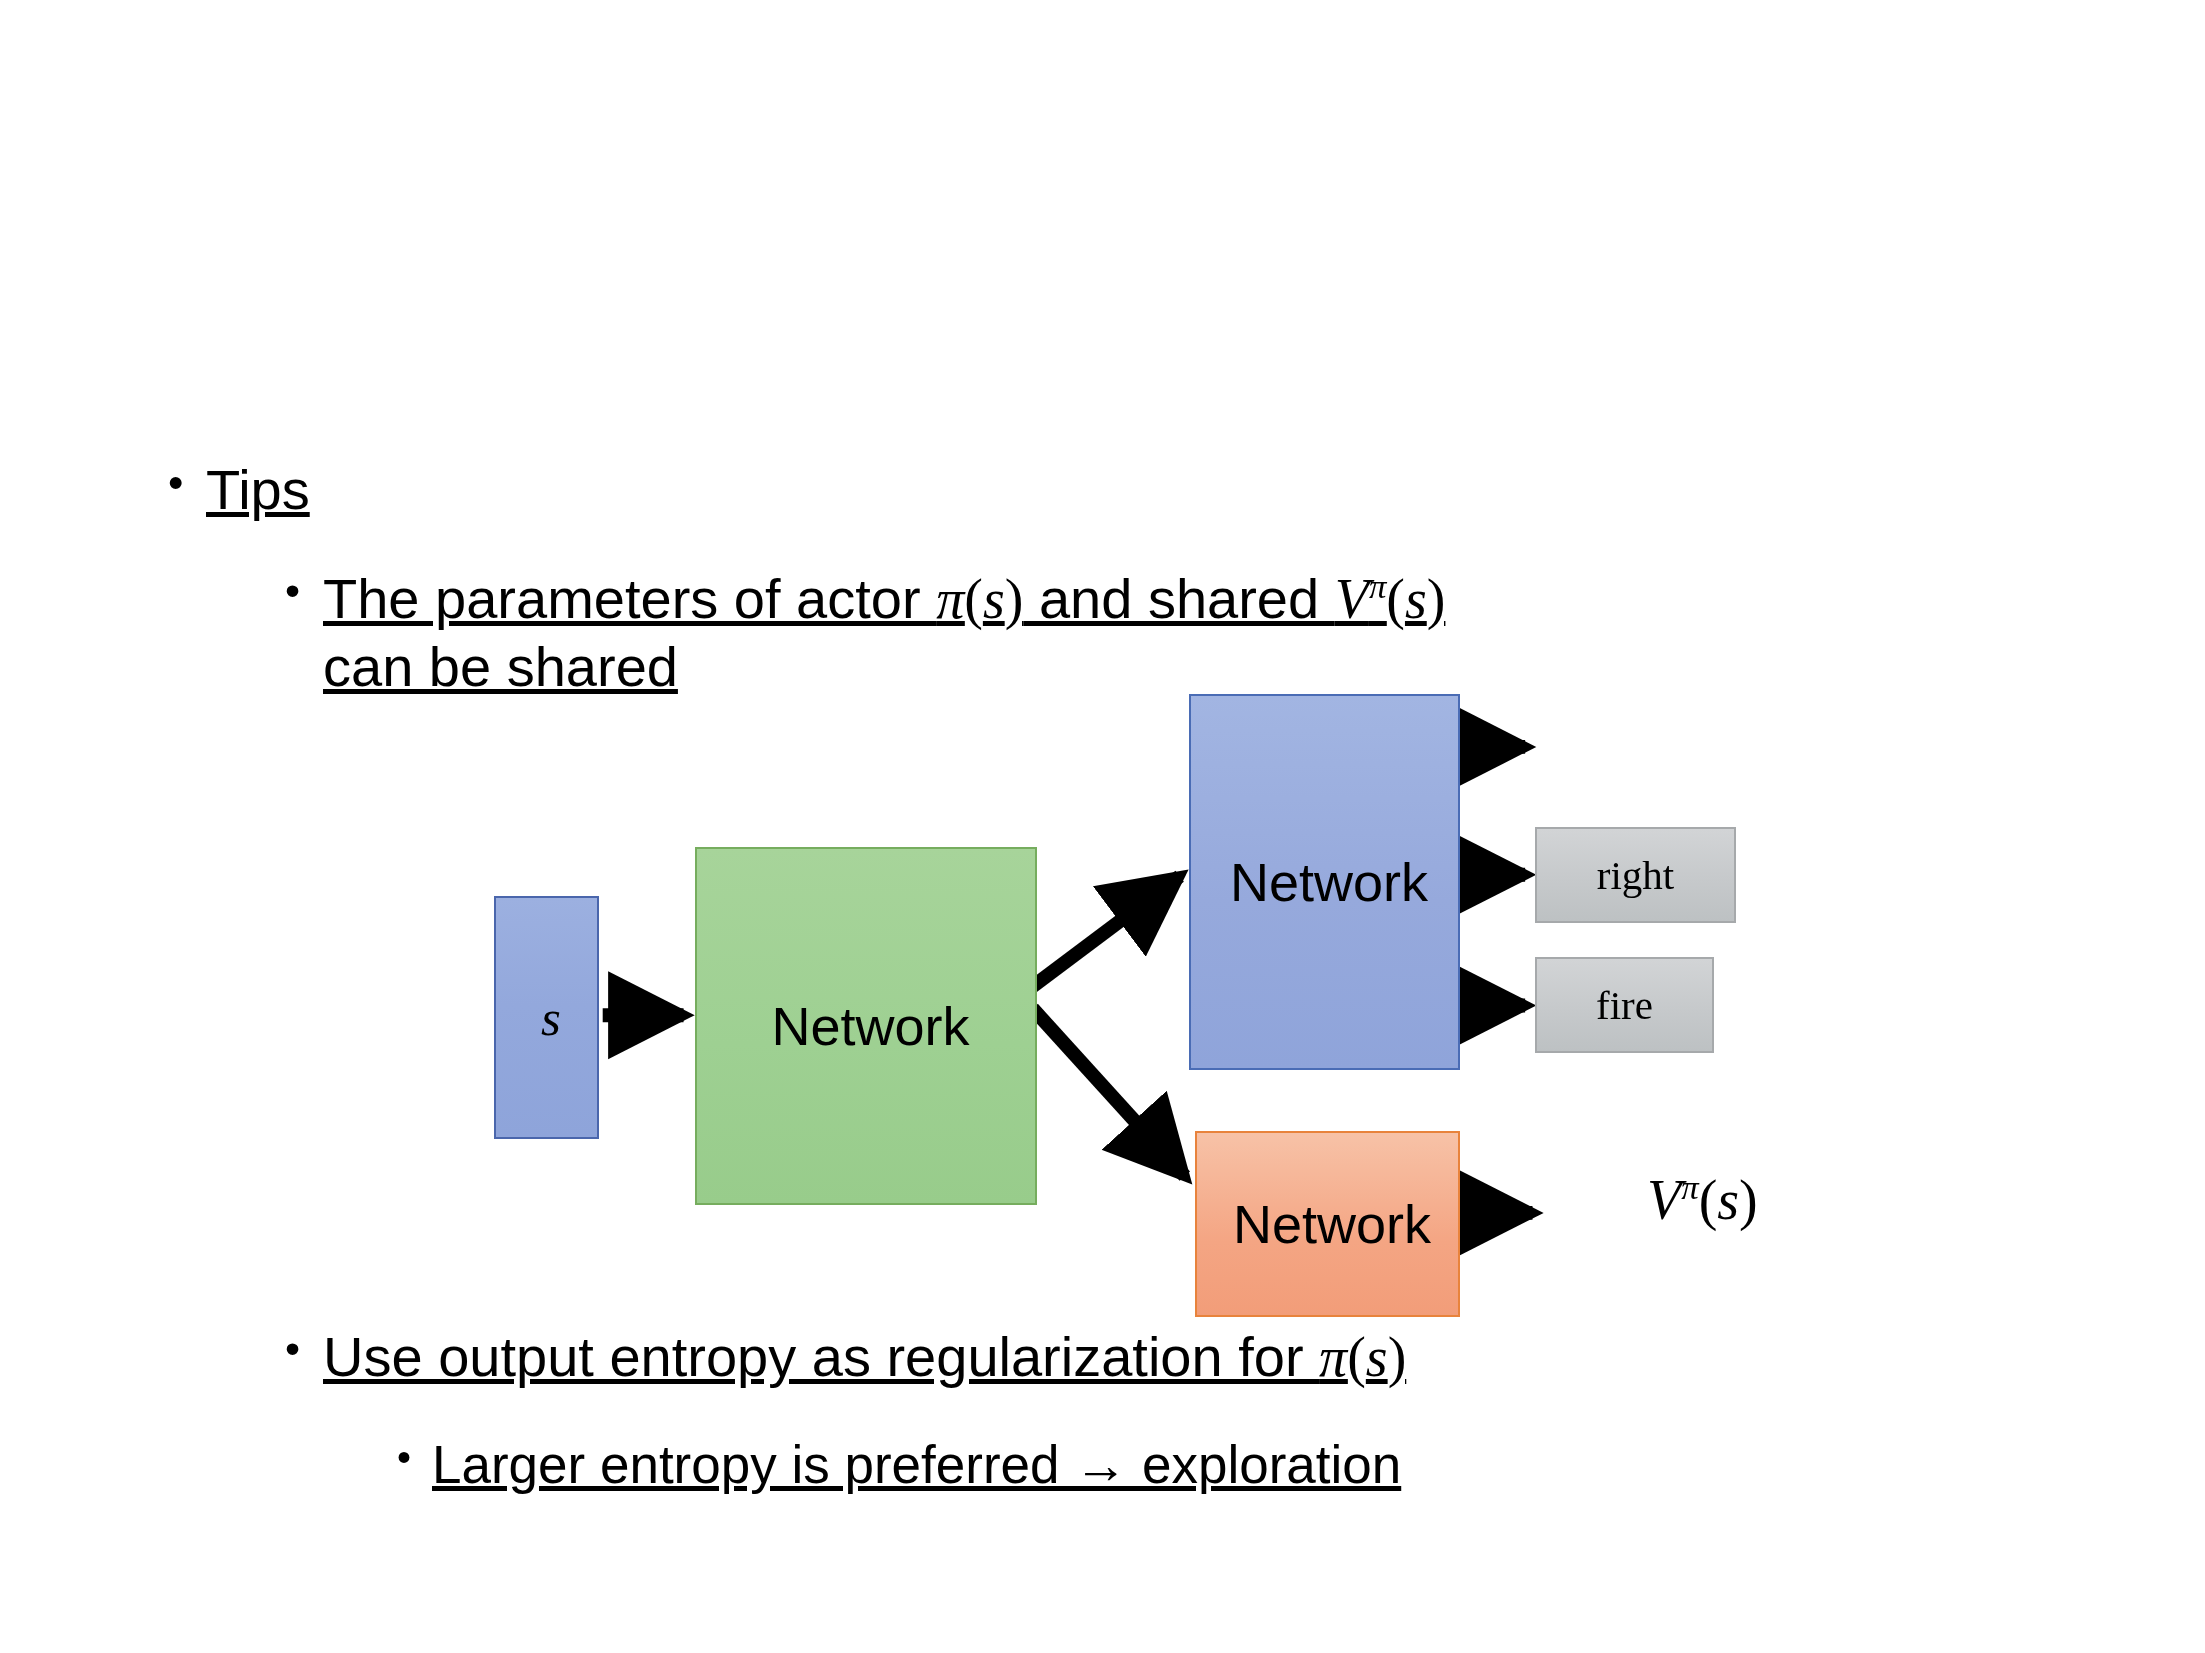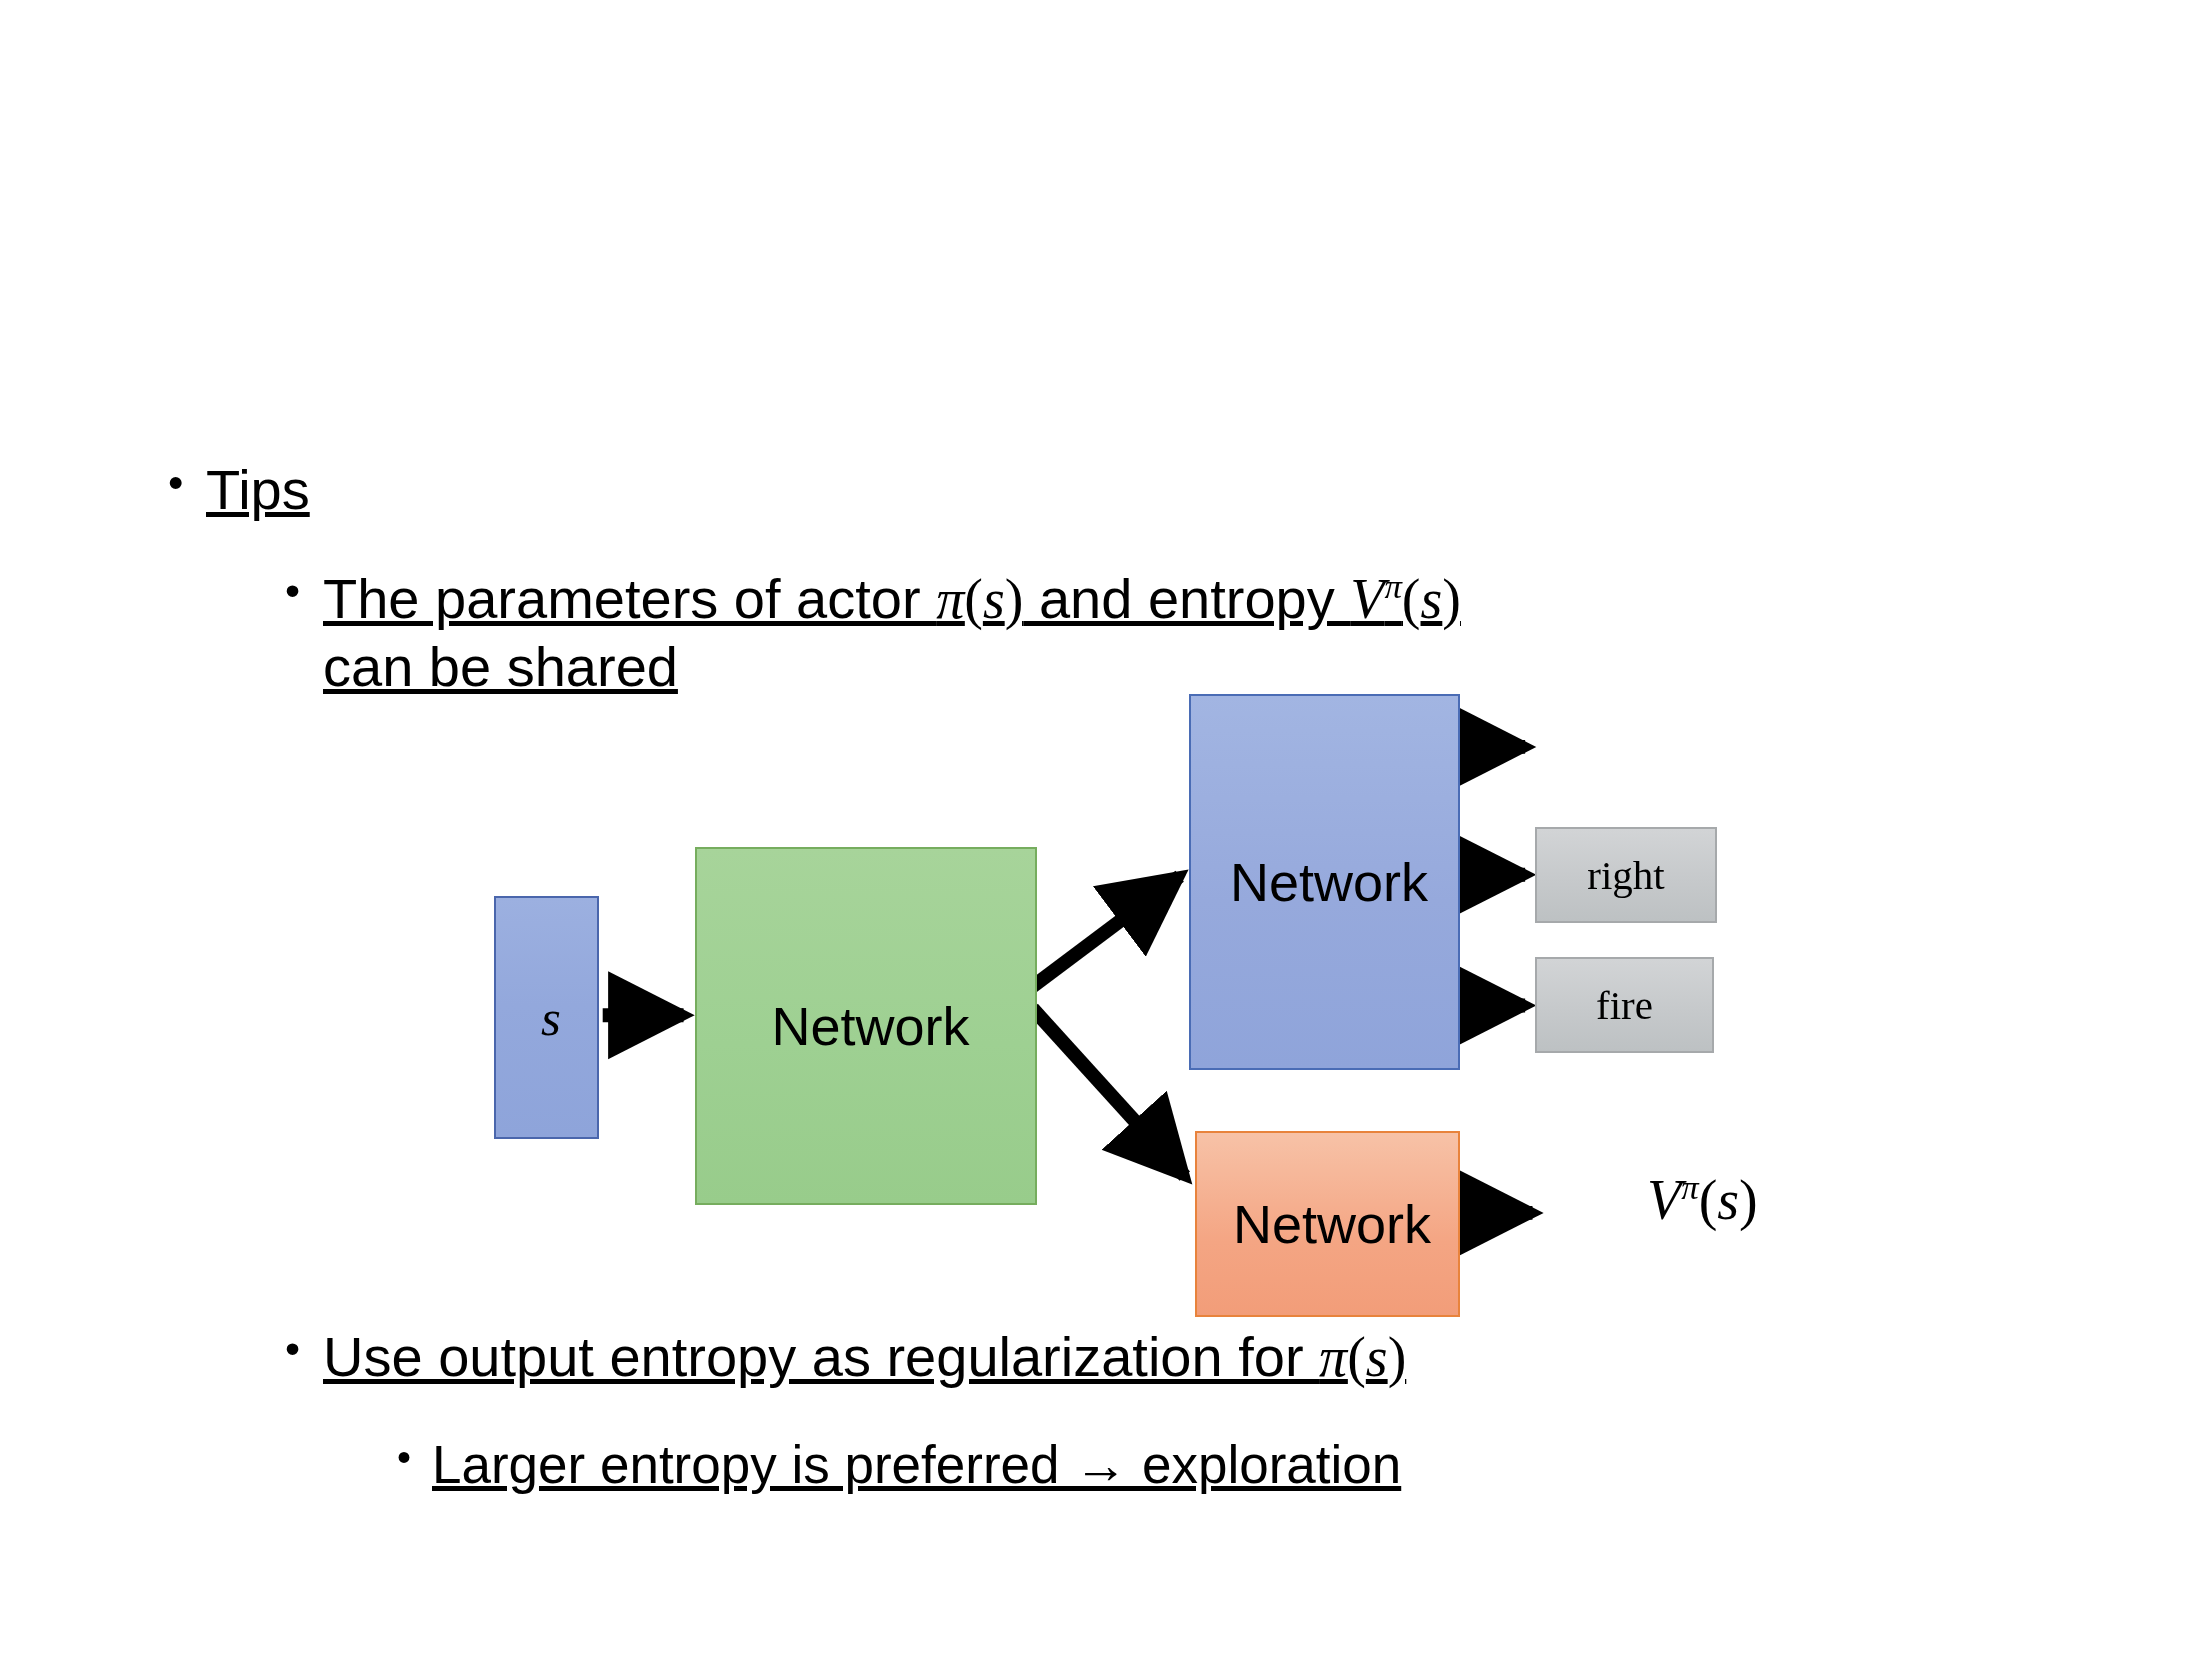--- a/index.html
+++ b/index.html
@@ -178,21 +178,21 @@
     display: flex;
     align-items: center;
     justify-content: center;
     background: linear-gradient(to bottom, #d2d4d6 0%, #c6c9cb 55%, #bdc1c3 100%);
     border: 2.2px solid #a6a9ab;
     font-family: "Liberation Serif", serif;
     font-size: 41px;
     color: #000000;
   }
   #out-left  { left: 1535px; top: 700px;  width: 179px; height: 96px; }
-  #out-right { left: 1535px; top: 827px; width: 182px; height: 96px; }
+  #out-right { left: 1535px; top: 827px; width: 201px; height: 96px; }
   #out-fire  { left: 1535px; top: 957px; width: 179px; height: 96px; }
 
   #vpi-label {
     position: absolute;
     left: 1647px;
     top: 1167px;
     font-size: 56px;
     color: #000000;
     white-space: nowrap;
   }
@@ -203,21 +203,21 @@
 <div id="slide">
 
 
   <div class="bullet" id="bullet-tips">
     <span class="dot">•</span>
     <span class="btext">Tips</span>
   </div>
 
   <div class="bullet" id="bullet-params">
     <span class="dot">•</span>
-    <span class="btext"><span>The parameters of actor </span><span class="mathgrk">π</span><span class="paren">(</span><span class="mathi">s</span><span class="paren">)</span><span>  and entropy </span><span class="mathi">V</span><span class="sup">π</span><span class="paren">(</span><span class="mathi">s</span><span class="paren">)</span><br><span>can be shared</span></span>
+    <span class="btext"><span>The parameters of actor </span><span class="mathgrk">π</span><span class="paren">(</span><span class="mathi">s</span><span class="paren">)</span><span>  and shared </span><span class="mathi">V</span><span class="sup">π</span><span class="paren">(</span><span class="mathi">s</span><span class="paren">)</span><br><span>can be shared</span></span>
   </div>
 
   <div class="bullet" id="bullet-entropy">
     <span class="dot">•</span>
     <span class="btext"><span>Use output entropy as regularization for </span><span class="mathgrk">π</span><span class="paren">(</span><span class="mathi">s</span><span class="paren">)</span></span>
   </div>
 
   <div class="bullet" id="bullet-larger">
     <span class="dot">•</span>
     <span class="btext">Larger entropy is preferred → exploration</span>

